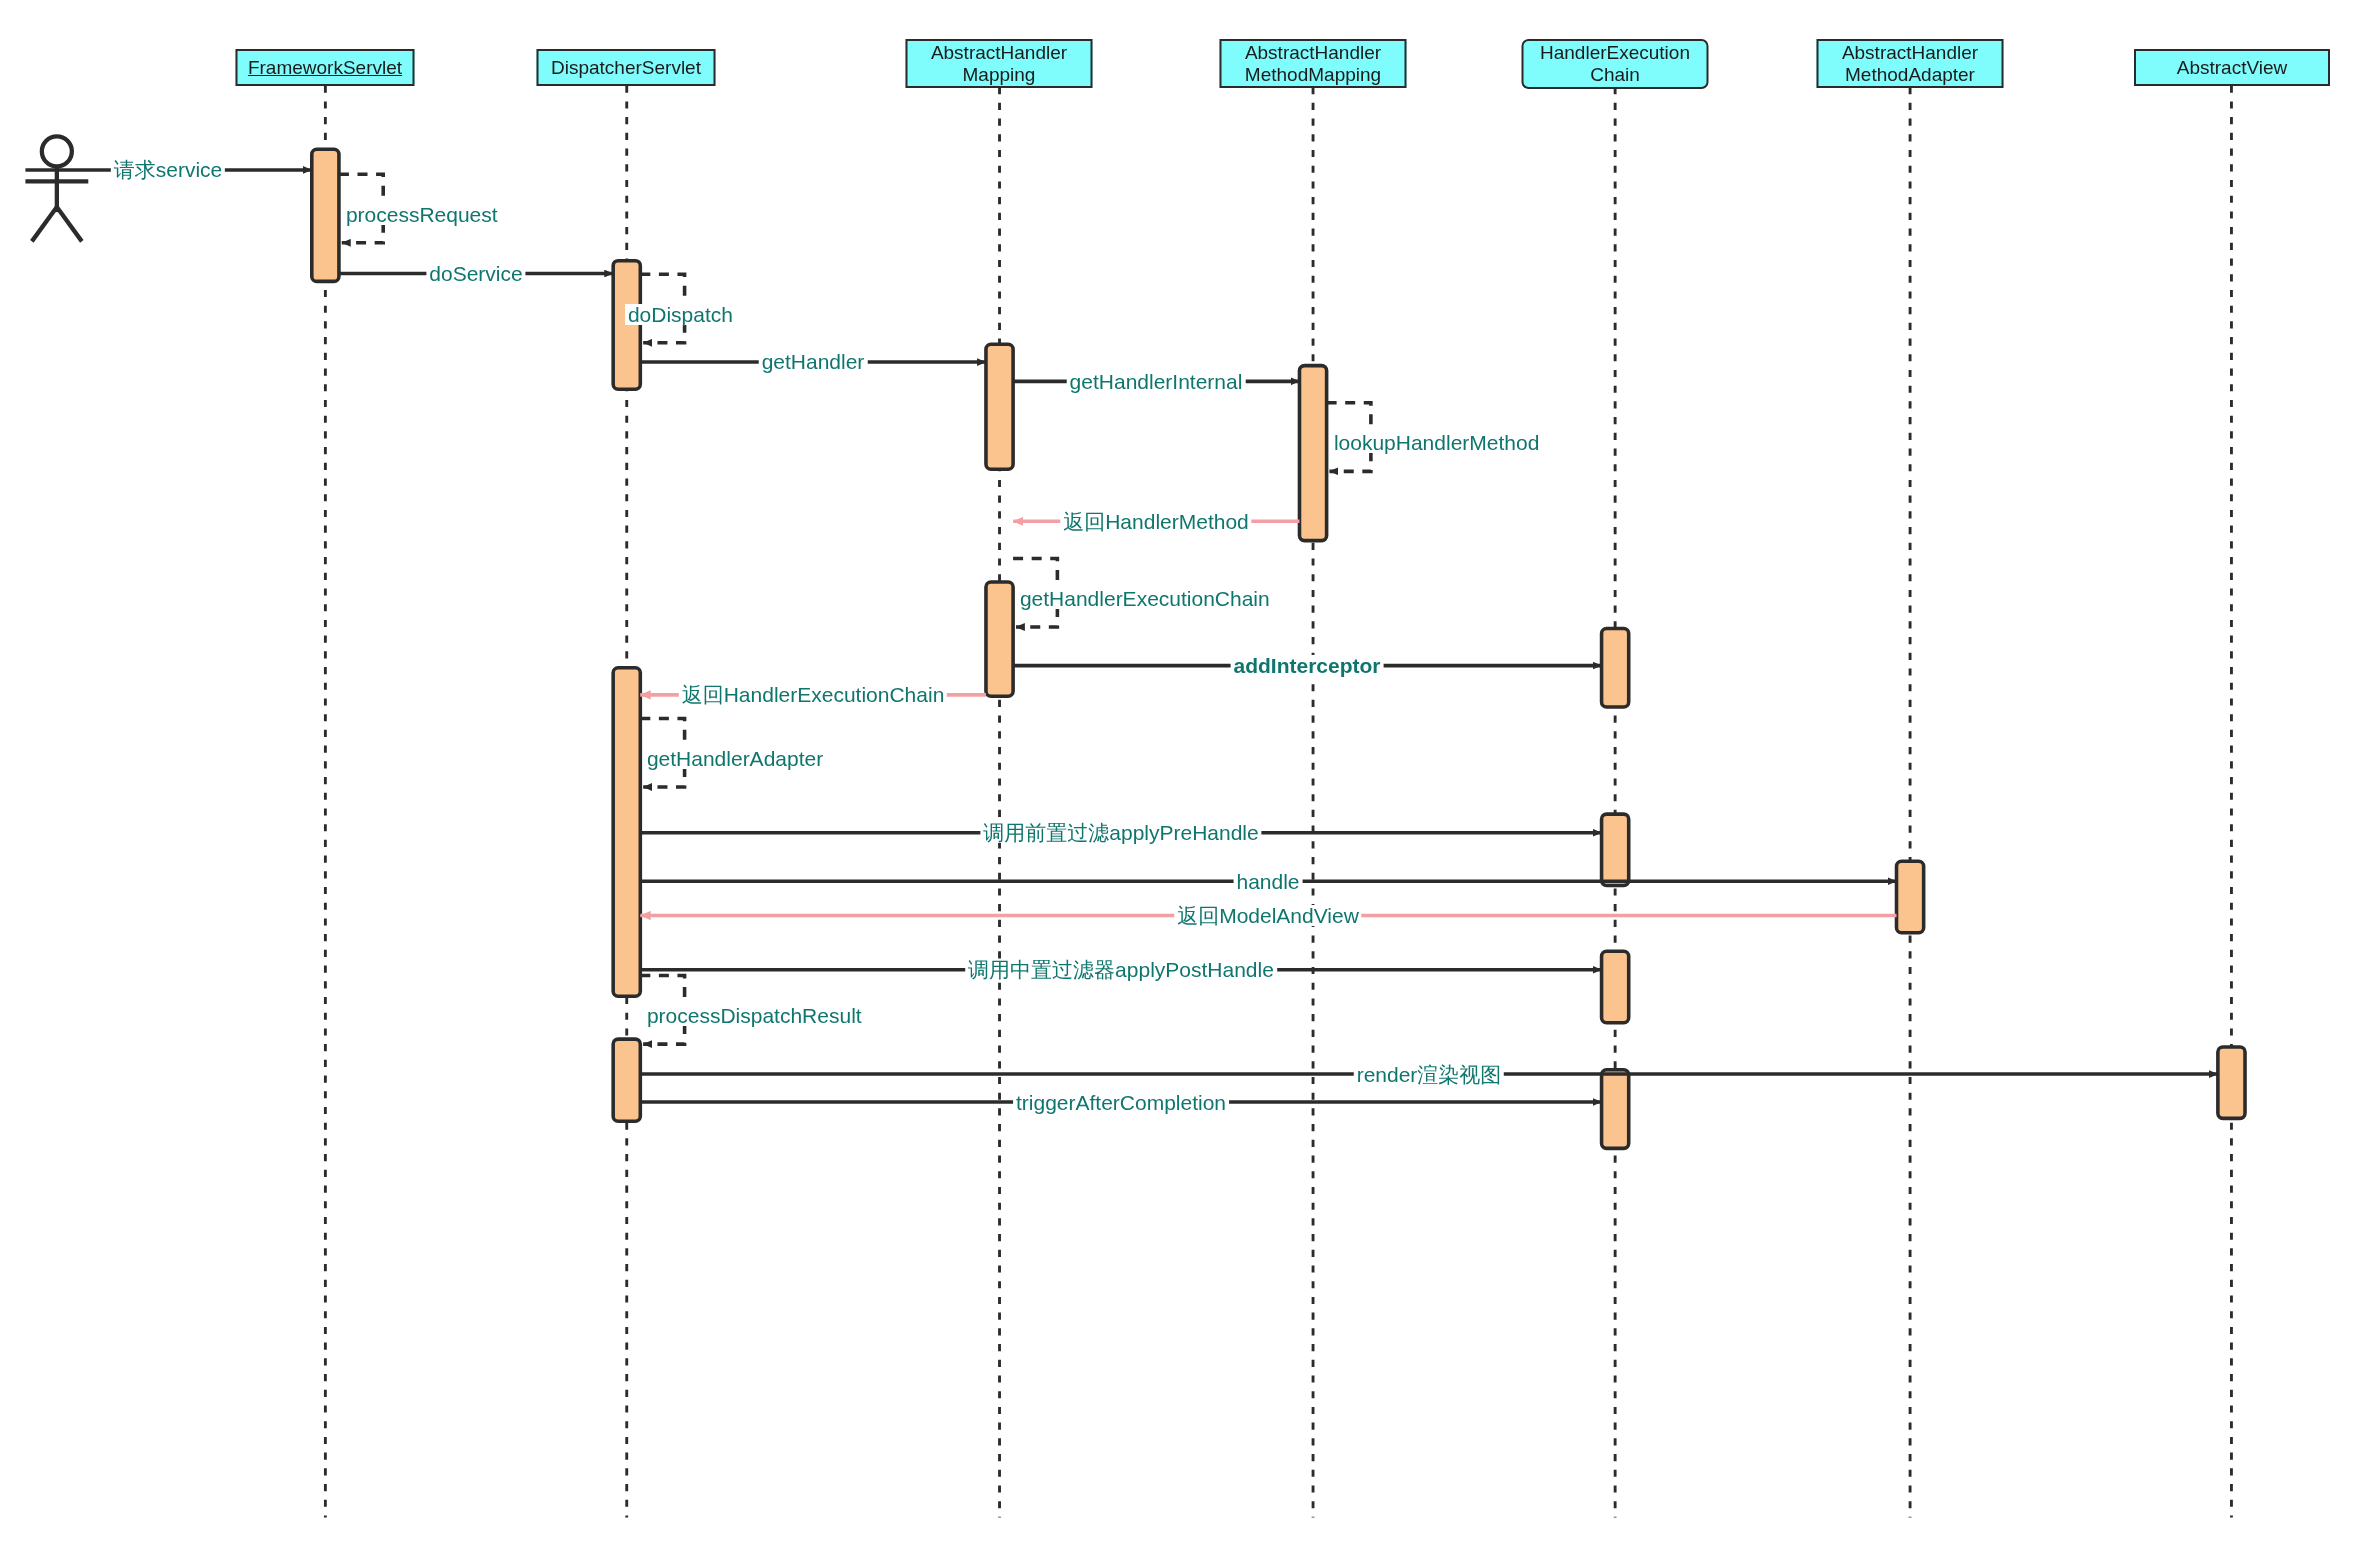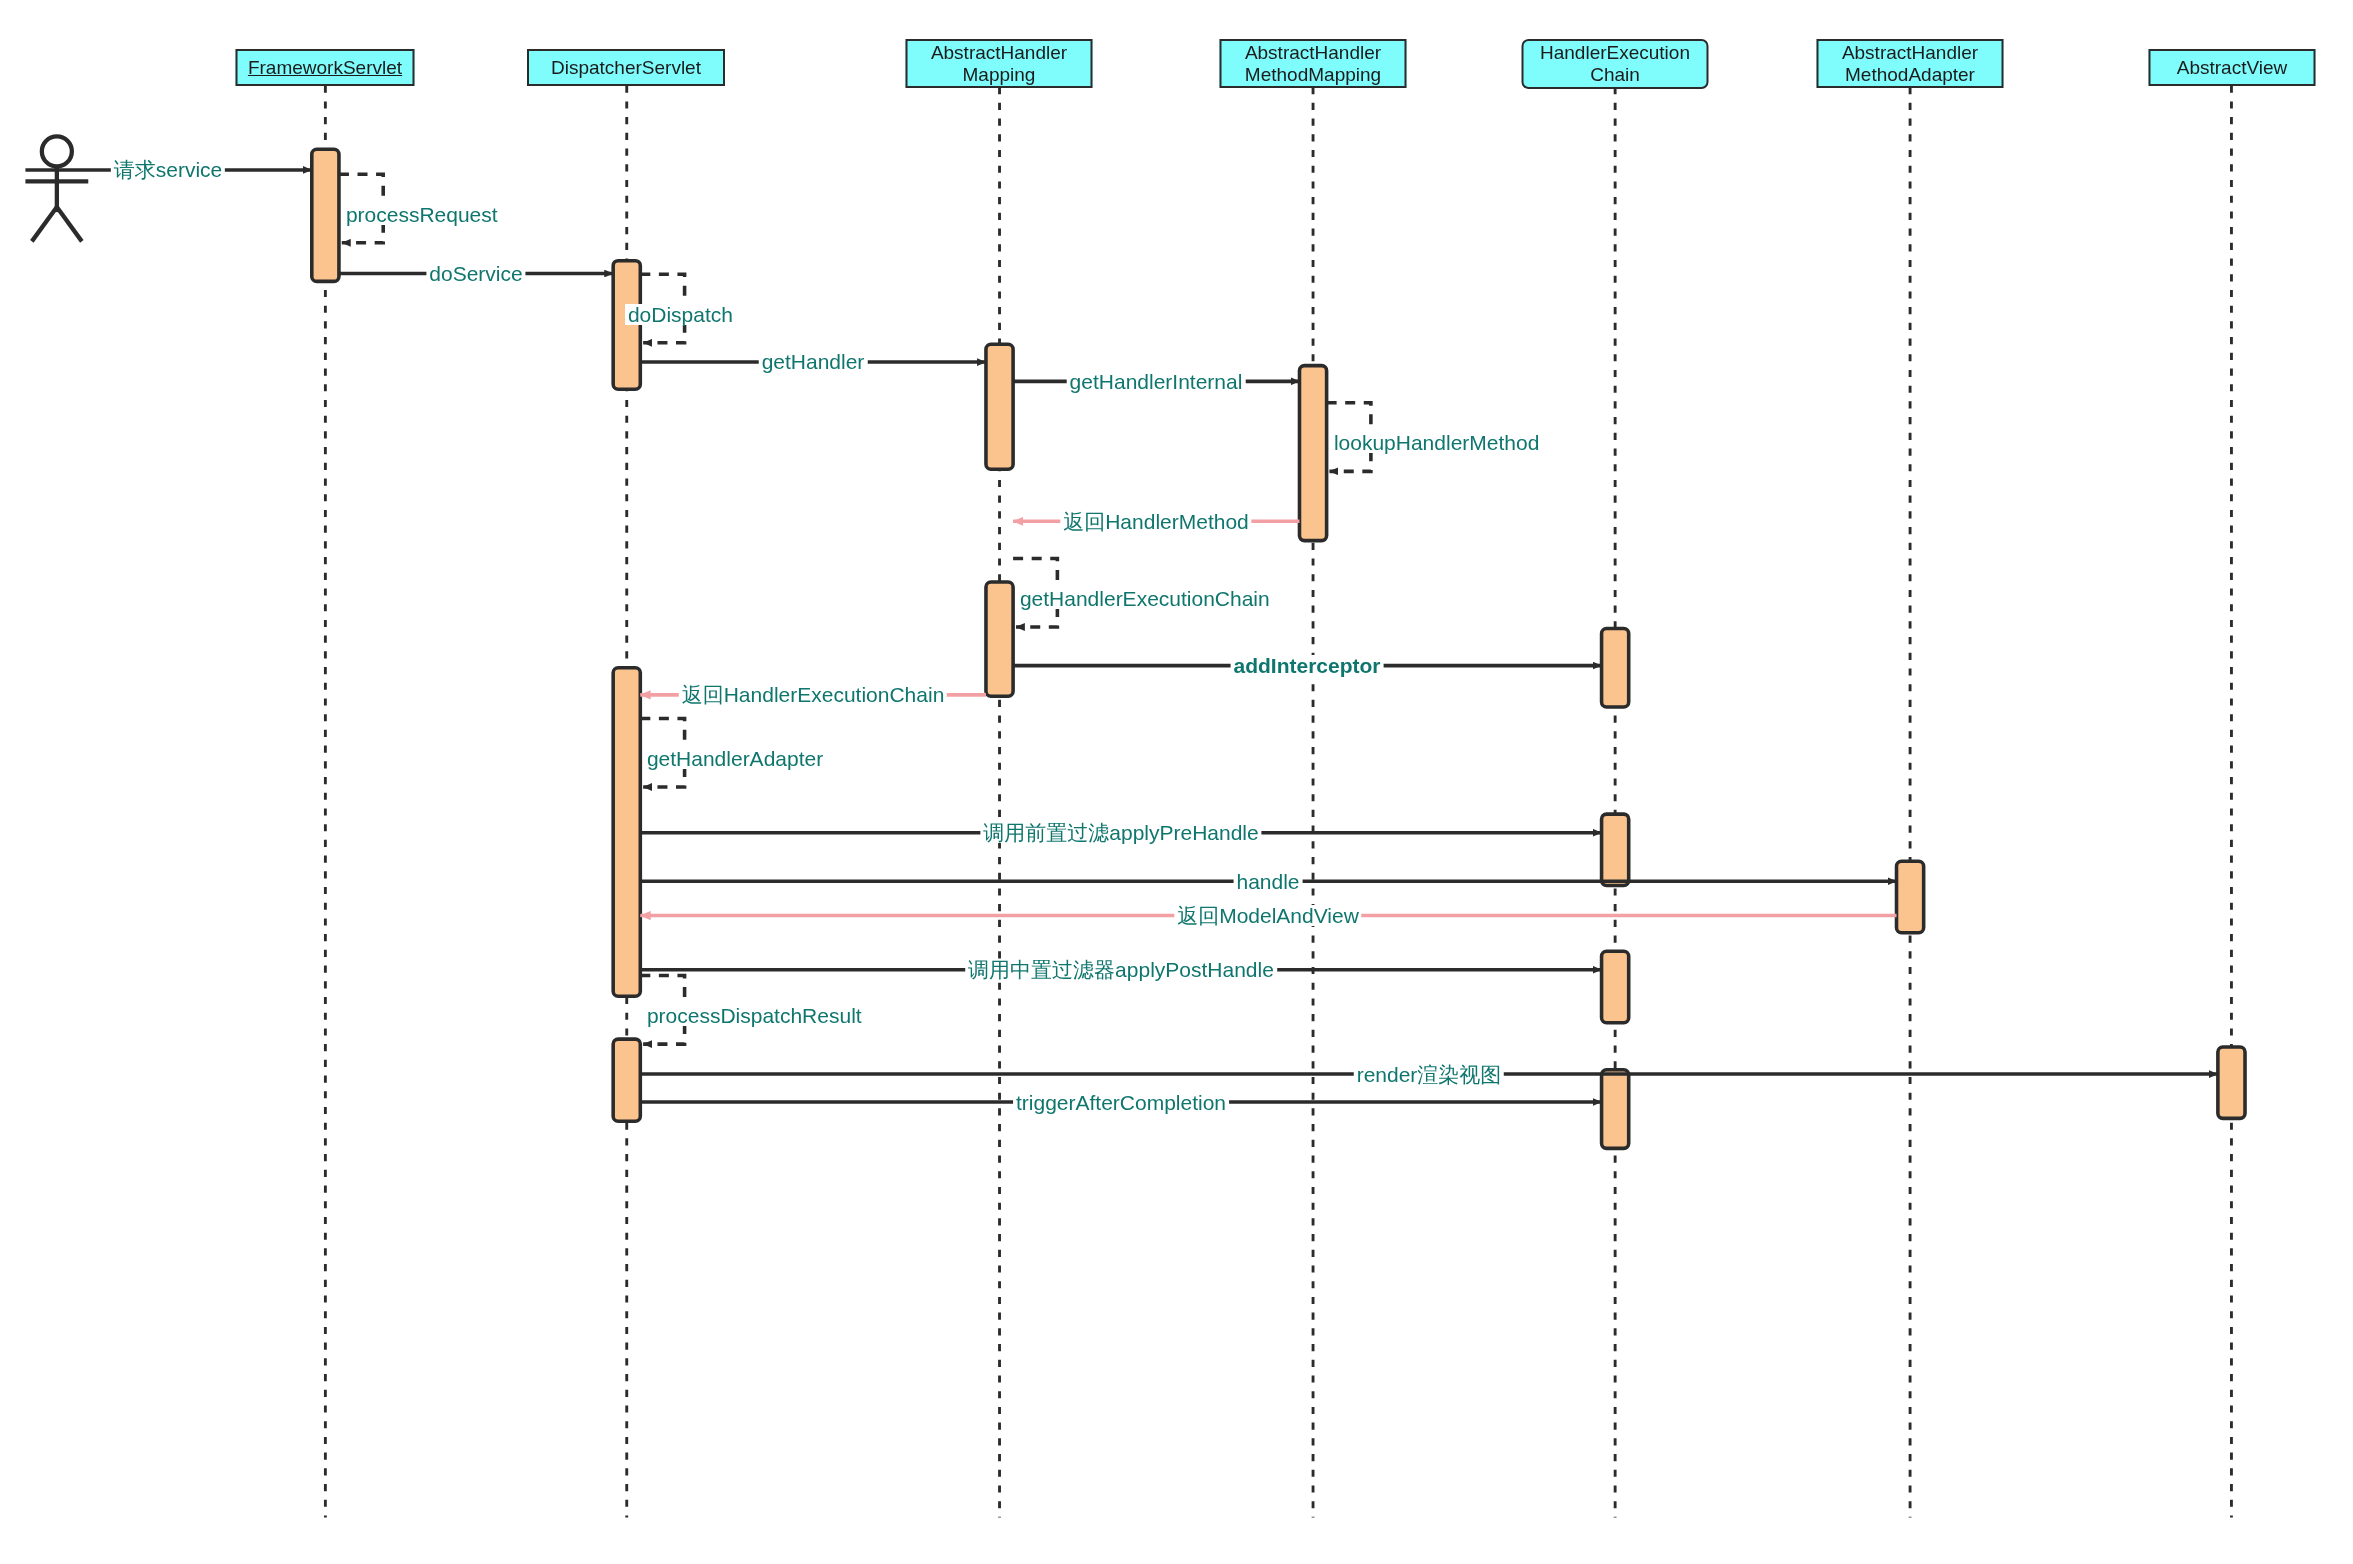--- a/index.html
+++ b/index.html
@@ -114,40 +114,40 @@
         </g>
         <g>
           <line x1="896" y1="1543" x2="2242" y2="1543" stroke="#2b2b2b" stroke-width="5" marker-end="url(#arrHead)"></line>
         </g>
       </g>
   </svg>
   <div id="headers">
       <div class="hdr" style="left: 325px; top: 49px; width: 179px; height: 37px;">
         <span style="white-space: pre-line; text-decoration: underline;">FrameworkServlet</span>
       </div>
-      <div class="hdr" style="left: 626px; top: 49px; width: 198px; height: 37px;">
+      <div class="hdr" style="left: 626px; top: 49px; width: 179px; height: 37px;">
         <span style="white-space: pre-line;">DispatcherServlet</span>
       </div>
       <div class="hdr" style="left: 999px; top: 39px; width: 187px; height: 49px;">
         <span style="white-space: pre-line;">AbstractHandler
 Mapping</span>
       </div>
       <div class="hdr" style="left: 1313px; top: 39px; width: 187px; height: 49px;">
         <span style="white-space: pre-line;">AbstractHandler
 MethodMapping</span>
       </div>
       <div class="hdr" style="left: 1615px; top: 39px; width: 187px; height: 50px; border-radius: 7px;">
         <span style="white-space: pre-line;">HandlerExecution
 Chain</span>
       </div>
       <div class="hdr" style="left: 1910px; top: 39px; width: 187px; height: 49px;">
         <span style="white-space: pre-line;">AbstractHandler
 MethodAdapter</span>
       </div>
-      <div class="hdr" style="left: 2232px; top: 49px; width: 167px; height: 37px;">
+      <div class="hdr" style="left: 2232px; top: 49px; width: 196px; height: 37px;">
         <span style="white-space: pre-line;">AbstractView</span>
       </div>
     </div>
   <div id="labels">
       <div class="lbl c" style="left: 168px; top: 159px;">请求service</div>
       <div class="lbl" style="left: 343px; top: 204px;">processRequest</div>
       <div class="lbl c" style="left: 476px; top: 263px;">doService</div>
       <div class="lbl" style="left: 625px; top: 304px;">doDispatch</div>
       <div class="lbl c" style="left: 813px; top: 351px;">getHandler</div>
       <div class="lbl c" style="left: 1156px; top: 371px;">getHandlerInternal</div>

